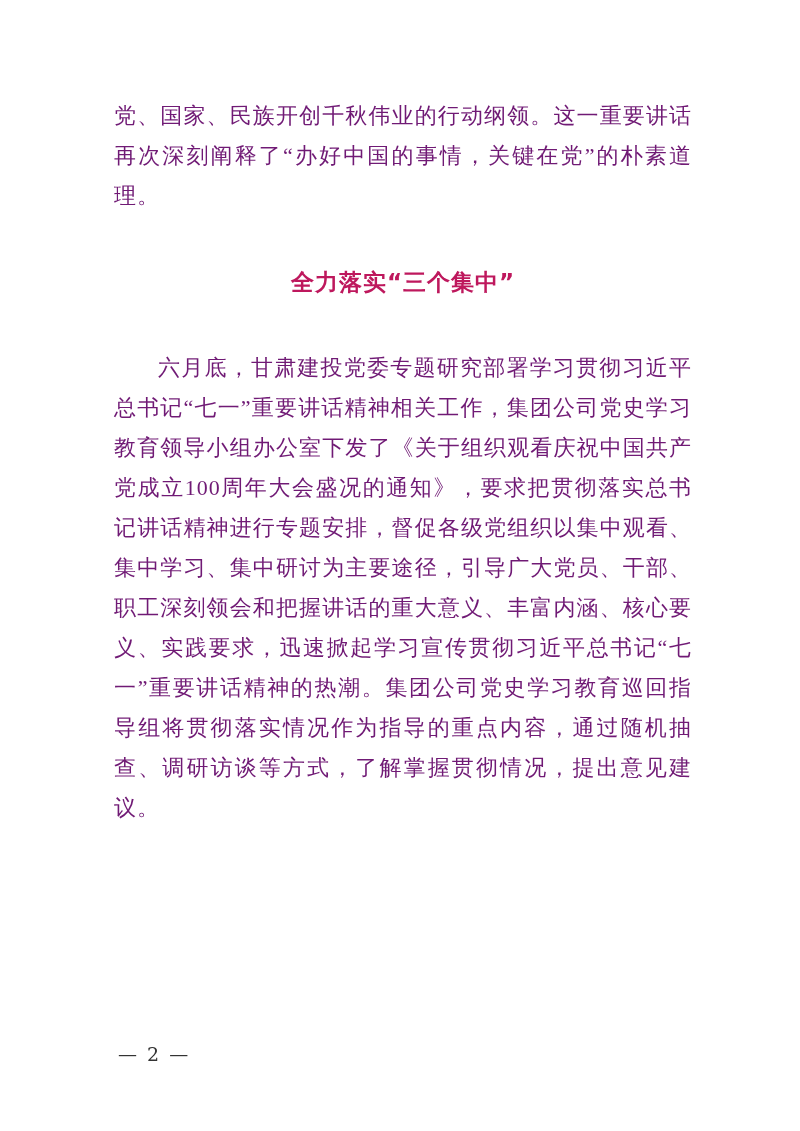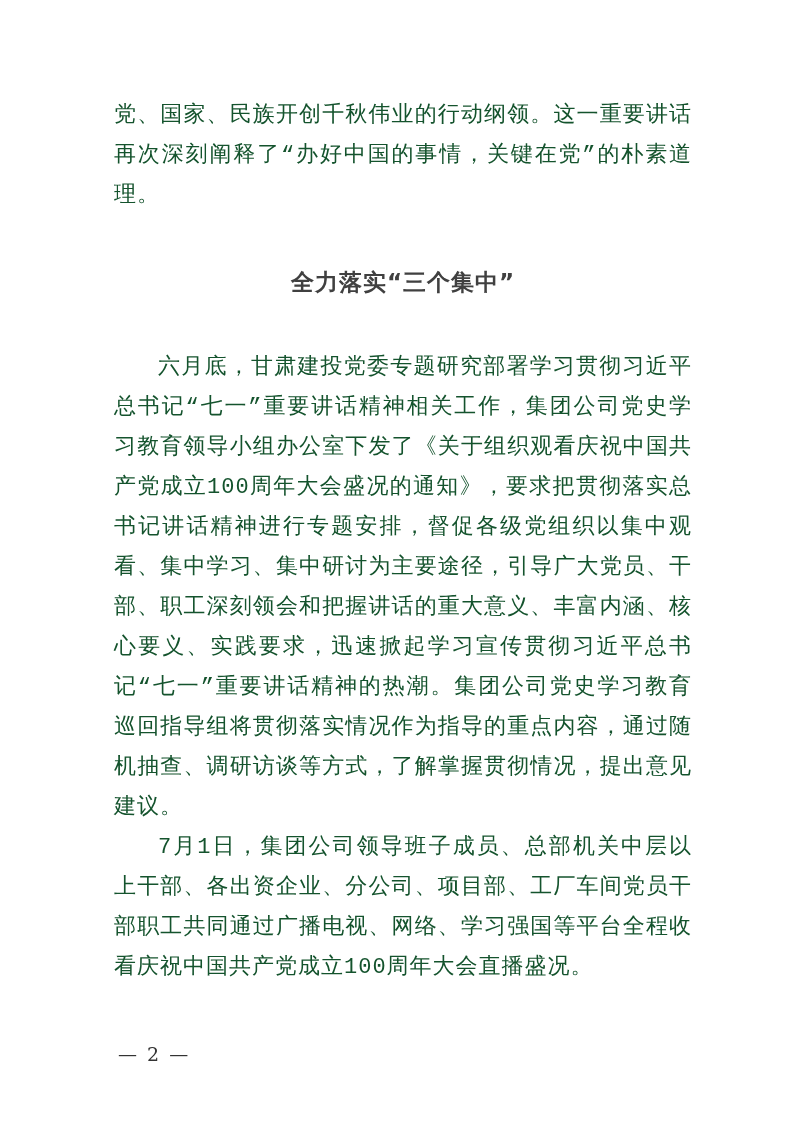--- a/index.html
+++ b/index.html
@@ -19,35 +19,35 @@
     position: absolute;
     left: 114px;
     top: 96px;
     width: 578px;
   }
   .body-para {
     margin: 0;
     font-size: 22px;
     line-height: 40px;
     letter-spacing: 1px;
-    color: #14532d;
+    color: #701a75;
     text-align: justify;
-    font-family: Liberation Mono, monospace;
+    font-family: Liberation Serif, serif;
   }
   .indent {
     text-indent: 2em;
   }
   .section-heading {
     margin: 46px 0 46px 0;
     font-size: 23px;
     line-height: 40px;
     letter-spacing: 1px;
     font-weight: bold;
     text-align: center;
-    color: #404040;
+    color: #be185d;
     font-family: "DejaVu Sans", sans-serif;
   }
   .page-number {
     position: absolute;
     left: 118px;
     top: 1043px;
     font-size: 19px;
     letter-spacing: 2px;
     color: #333333;
     font-family: "DejaVu Serif", serif;
@@ -58,17 +58,16 @@
 
 <div class="page">
   <div class="content">
     <p class="body-para">党、国家、民族开创千秋伟业的行动纲领。这一重要讲话再次深刻阐释了“办好中国的事情，关键在党”的朴素道理。</p>
 
     <h2 class="section-heading">全力落实“三个集中”</h2>
 
 
     <p class="body-para indent">六月底，甘肃建投党委专题研究部署学习贯彻习近平总书记“七一”重要讲话精神相关工作，集团公司党史学习教育领导小组办公室下发了《关于组织观看庆祝中国共产党成立100周年大会盛况的通知》，要求把贯彻落实总书记讲话精神进行专题安排，督促各级党组织以集中观看、集中学习、集中研讨为主要途径，引导广大党员、干部、职工深刻领会和把握讲话的重大意义、丰富内涵、核心要义、实践要求，迅速掀起学习宣传贯彻习近平总书记“七一”重要讲话精神的热潮。集团公司党史学习教育巡回指导组将贯彻落实情况作为指导的重点内容，通过随机抽查、调研访谈等方式，了解掌握贯彻情况，提出意见建议。</p>
 
-    <p class="body-para indent">7月1日，集团公司领导班子成员、总部机关中层以上干部、各出资企业、分公司、项目部、工厂车间党员干部职工共同通过广播电视、网络、学习强国等平台全程收看庆祝中国共产党成立100周年大会直播盛况。</p>
   </div>
 
   <div class="page-number">— 2 —</div>
 </div>
 
 </body></html>

